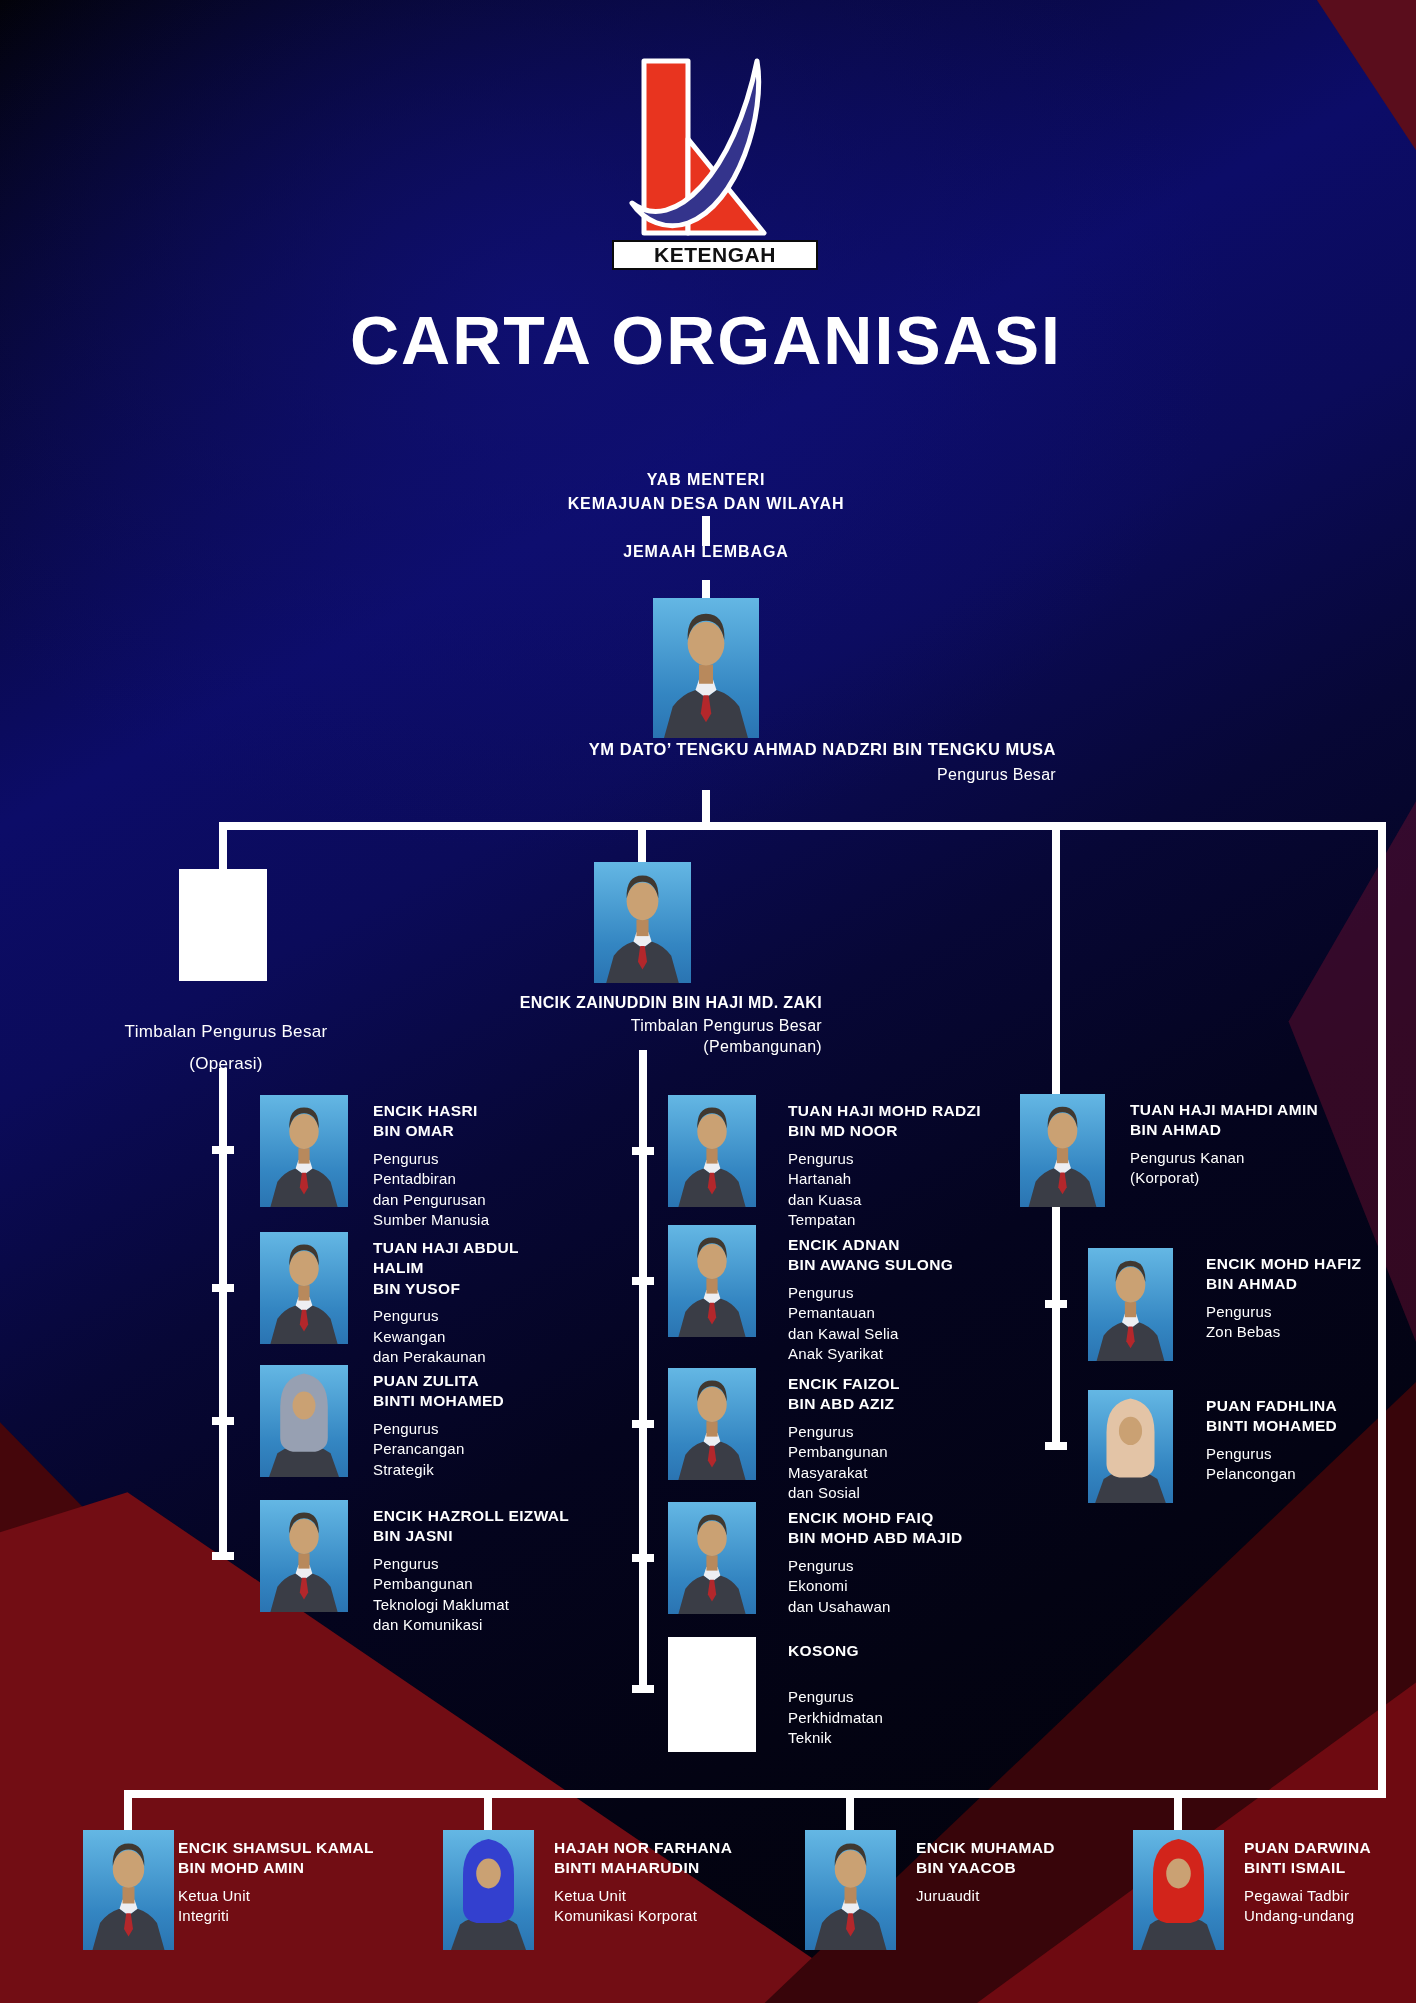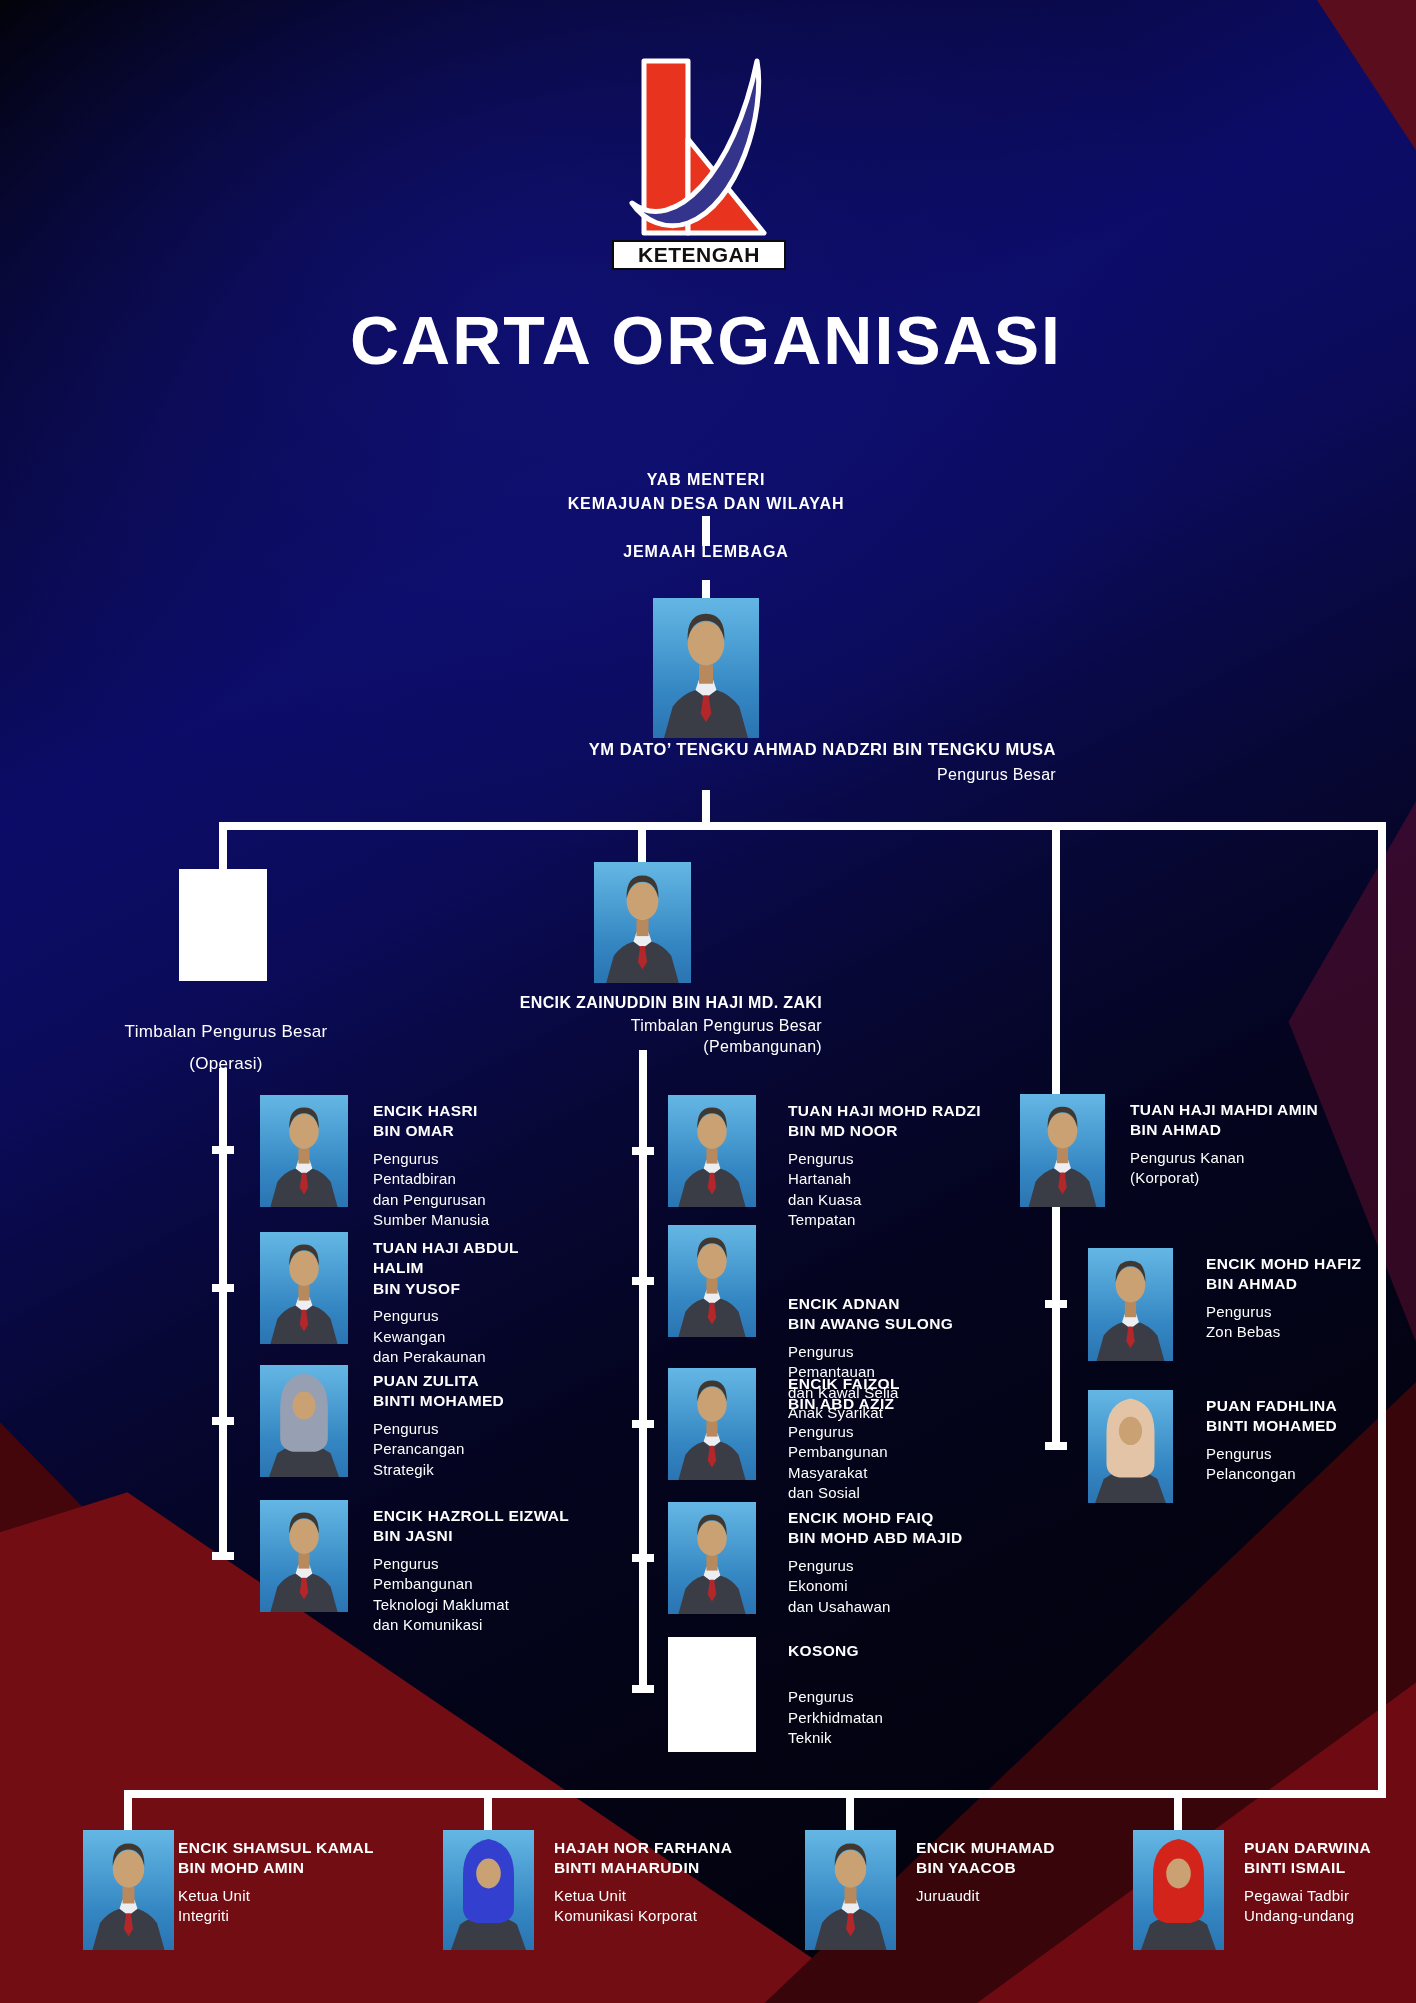--- a/index.html
+++ b/index.html
@@ -28,21 +28,21 @@
   .role{font-weight:400;font-size:15px;line-height:1.36;letter-spacing:.2px;white-space:pre-line;margin-top:7px;}
   .center{text-align:right;}
   .toplabel{font-weight:700;font-size:16px;letter-spacing:.9px;line-height:1.5;white-space:pre-line;text-align:center;}
   .bigname{font-weight:700;font-size:16.5px;letter-spacing:.5px;}
   .bigrole{font-weight:400;font-size:16px;margin-top:5px;letter-spacing:.3px;white-space:pre-line;line-height:1.32;}
   .plainlabel{font-weight:400;font-size:17px;line-height:1.9;letter-spacing:.3px;white-space:pre-line;text-align:center;}
 
   .title{position:absolute;left:300px;top:301px;width:812px;text-align:center;
          font-size:68px;font-weight:700;letter-spacing:2px;z-index:5;}
   .logo-k{position:absolute;left:616px;top:54px;width:166px;height:186px;z-index:5;}
-  .logo-label{position:absolute;left:612px;top:240px;width:174px;height:30px;z-index:5;
+  .logo-label{position:absolute;left:612px;top:240px;width:206px;height:30px;z-index:5;
       background:#fff;border:2px solid #0a0a0a;box-sizing:border-box;
       display:flex;align-items:center;justify-content:center;
       font-weight:700;font-size:21px;letter-spacing:.5px;color:#111;}
   .kosong-role{margin-top:26px;}
 </style>
 </head>
 <body>
 
 <div class="stage">
 
@@ -198,21 +198,21 @@
 Hartanah
 dan Kuasa
 Tempatan</div>
   </div>
 
   <div class="photo" style="left:668px;top:1225px;width:88px;height:112px">
     <svg viewBox="0 0 60 80" preserveAspectRatio="xMidYMax meet">
         <use href="#sil-man"></use>
       </svg>
     </div>
-  <div class="txt" style="left:788px;top:1294px;width:200px">
+  <div class="txt" style="left:788px;top:1235px;width:200px">
     <div class="name">ENCIK ADNAN
 BIN AWANG SULONG</div>
     <div class="role">Pengurus
 Pemantauan
 dan Kawal Selia
 Anak Syarikat</div>
   </div>
 
   <div class="photo" style="left:668px;top:1368px;width:88px;height:112px">
     <svg viewBox="0 0 60 80" preserveAspectRatio="xMidYMax meet">

